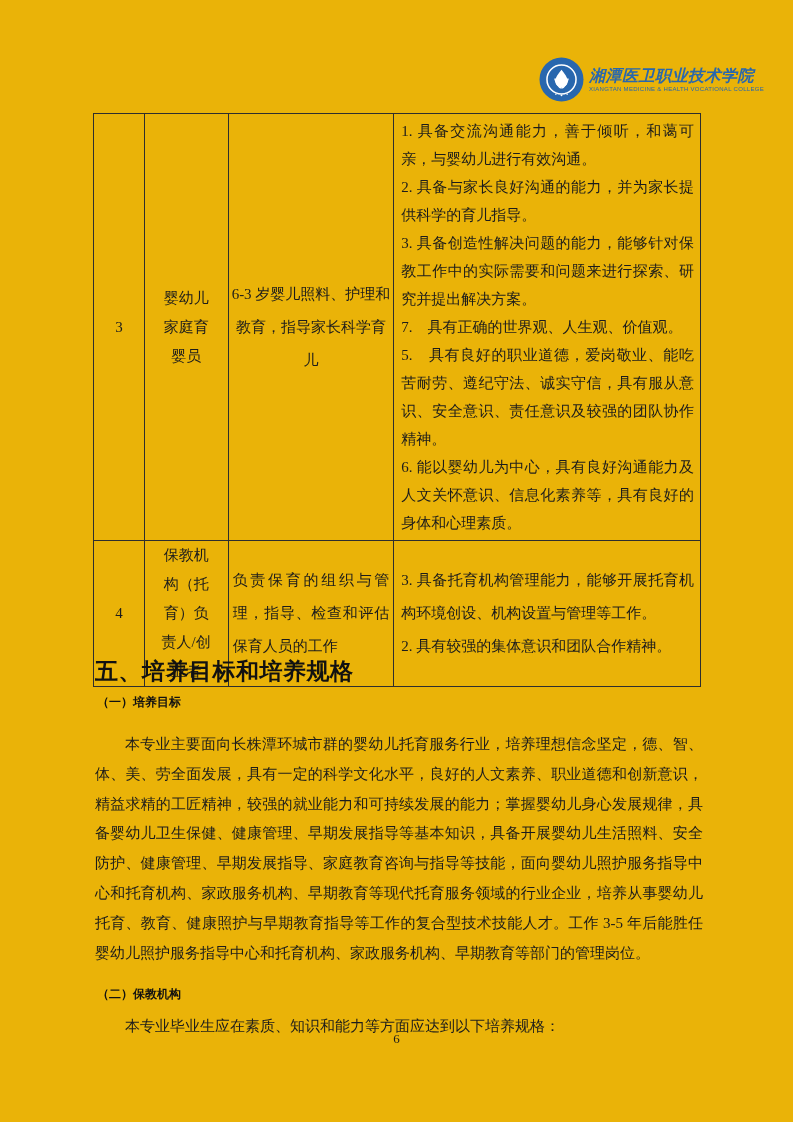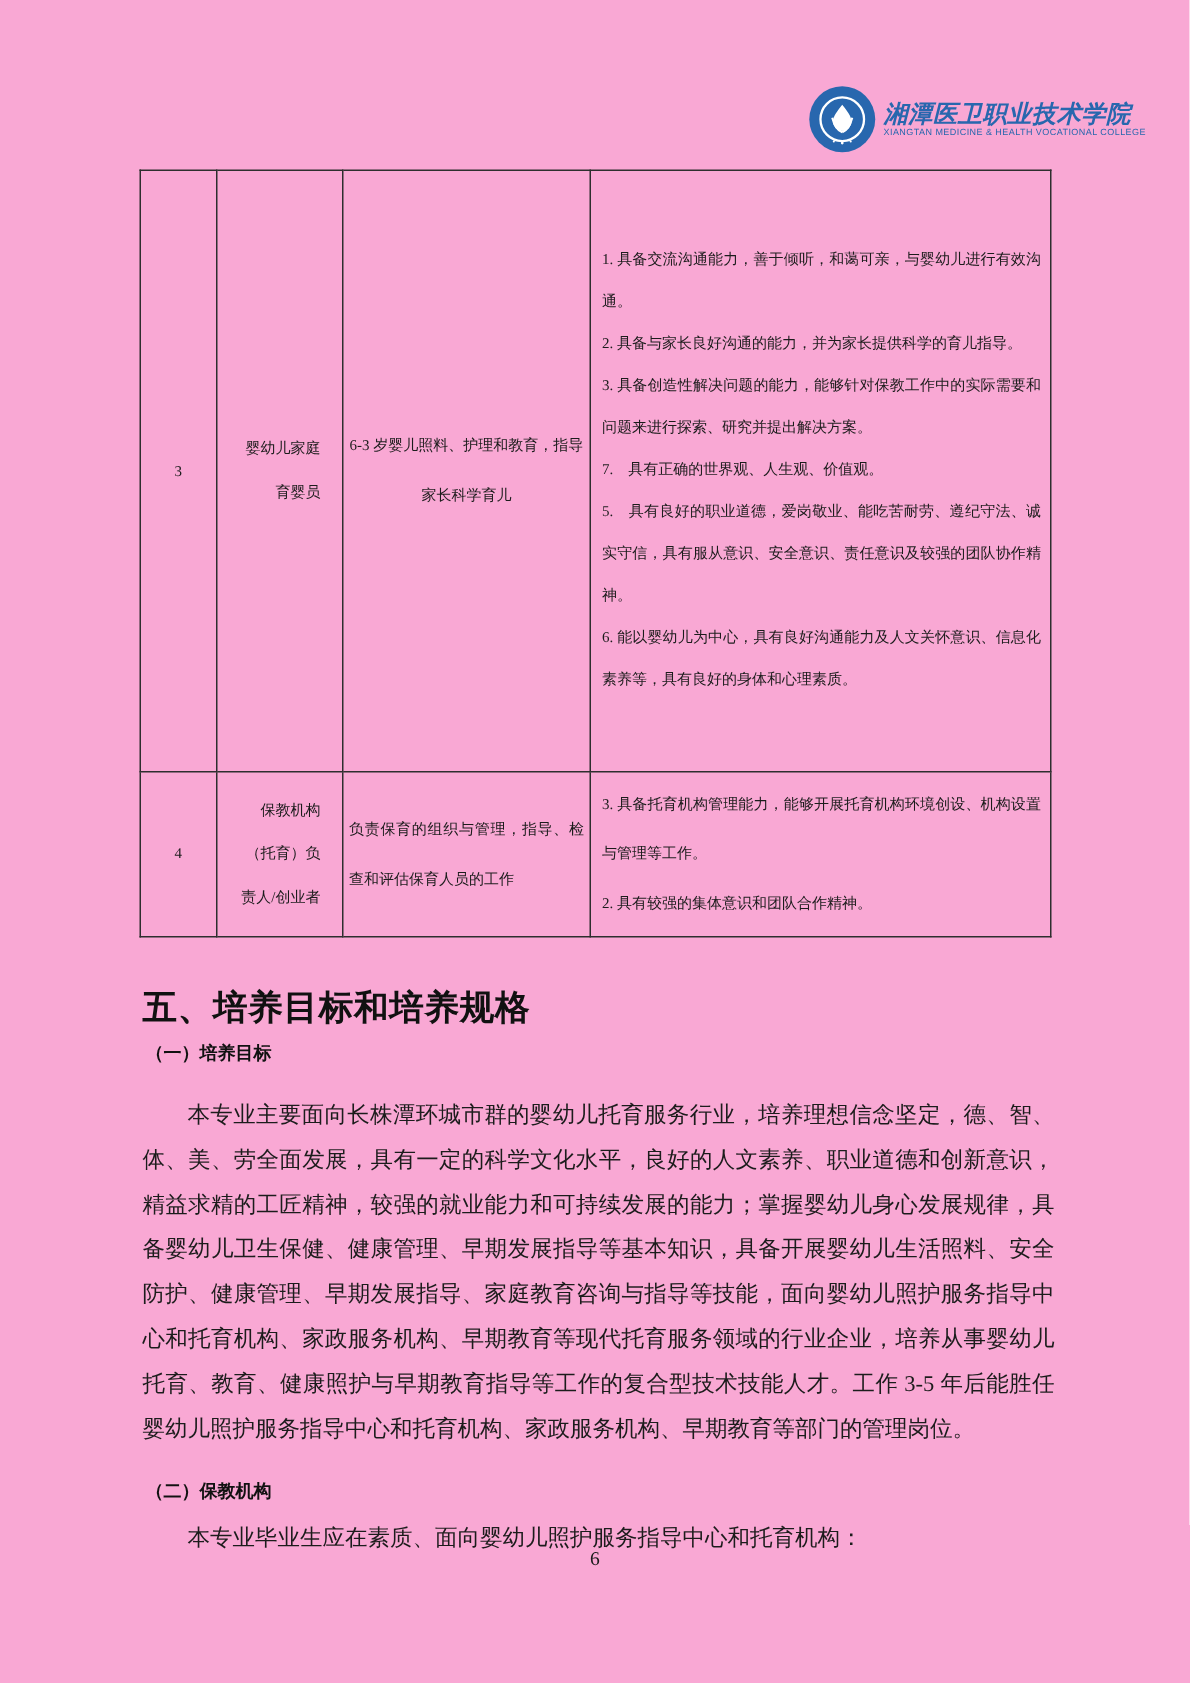--- a/index.html
+++ b/index.html
@@ -1,20 +1,20 @@
 <!DOCTYPE html>
 <html><head>
 <meta charset="utf-8">
 <style>
   * { margin:0; padding:0; box-sizing:border-box; }
   html,body { background:#ffffff; }
   .page {
     position:relative;
     width:793px; height:1122px;
-    background:#f9a8d4;
+    background:#eab308;
     font-family:"Liberation Serif","DejaVu Serif",serif;
     color:#1c1c1c;
     overflow:hidden;
   }
 
   
   .logo { position:absolute; top:57px; left:539px; display:flex; align-items:center; }
   .emblem { width:45px; height:45px; flex:0 0 auto; }
   .logo-text { margin-left:5px; }
   .logo-zh {
@@ -30,25 +30,25 @@
     color:#2867ae; white-space:nowrap;
   }
 
   
   table.jobs {
     position:absolute; top:113px; left:93px;
     width:608px; border-collapse:collapse; table-layout:fixed;
   }
   table.jobs td {
     border:1px solid #2e2e2e;
-    font-size:10px;
+    font-size:15px;
     color:#1c1c1c;
   }
   td.cell-num  { width:49px;  text-align:center; vertical-align:middle; font-size:14px; }
-  td.cell-job  { width:81px; vertical-align:middle; text-align:right; line-height:29px; padding:0 14px; }
+  td.cell-job  { width:81px; vertical-align:middle; text-align:center; line-height:29px; padding:0 14px; }
   td.cell-duty { width:160px; vertical-align:middle; text-align:center; line-height:33px; padding:0 2px; }
   td.cell-duty.left { text-align:justify; text-align-last:left; padding:0 4px; }
   td.cell-req  { width:296px; vertical-align:middle; padding:3px 6px 3px 7px; }
   .cell-req p { margin:0; text-align:justify; }
   tr.row-3 .cell-req p { line-height:28px; }
   tr.row-4 .cell-req p { line-height:33px; }
 
   
   .sec-h1 {
     position:absolute; left:95px; top:656px; width:606px;
@@ -125,17 +125,17 @@
     </tr>
   </tbody>
     </table>
 
   <div class="sec-h1">五、培养目标和培养规格</div>
 
   <div class="sec-h2 first">（一）培养目标</div>
   <p class="sec-p objectives">本专业主要面向长株潭环城市群的婴幼儿托育服务行业，培养理想信念坚定，德、智、体、美、劳全面发展，具有一定的科学文化水平，良好的人文素养、职业道德和创新意识，精益求精的工匠精神，较强的就业能力和可持续发展的能力；掌握婴幼儿身心发展规律，具备婴幼儿卫生保健、健康管理、早期发展指导等基本知识，具备开展婴幼儿生活照料、安全防护、健康管理、早期发展指导、家庭教育咨询与指导等技能，面向婴幼儿照护服务指导中心和托育机构、家政服务机构、早期教育等现代托育服务领域的行业企业，培养从事婴幼儿托育、教育、健康照护与早期教育指导等工作的复合型技术技能人才。工作 3-5 年后能胜任婴幼儿照护服务指导中心和托育机构、家政服务机构、早期教育等部门的管理岗位。</p>
 
   <div class="sec-h2 second">（二）保教机构</div>
-  <p class="sec-p spec-intro">本专业毕业生应在素质、面向婴幼儿照护服务指导中心和托育机构：</p>
+  <p class="sec-p spec-intro">本专业毕业生应在素质、知识和能力等方面应达到以下培养规格：</p>
 
   <div class="page-number">6</div>
 
 </div>
 
 </body></html>

